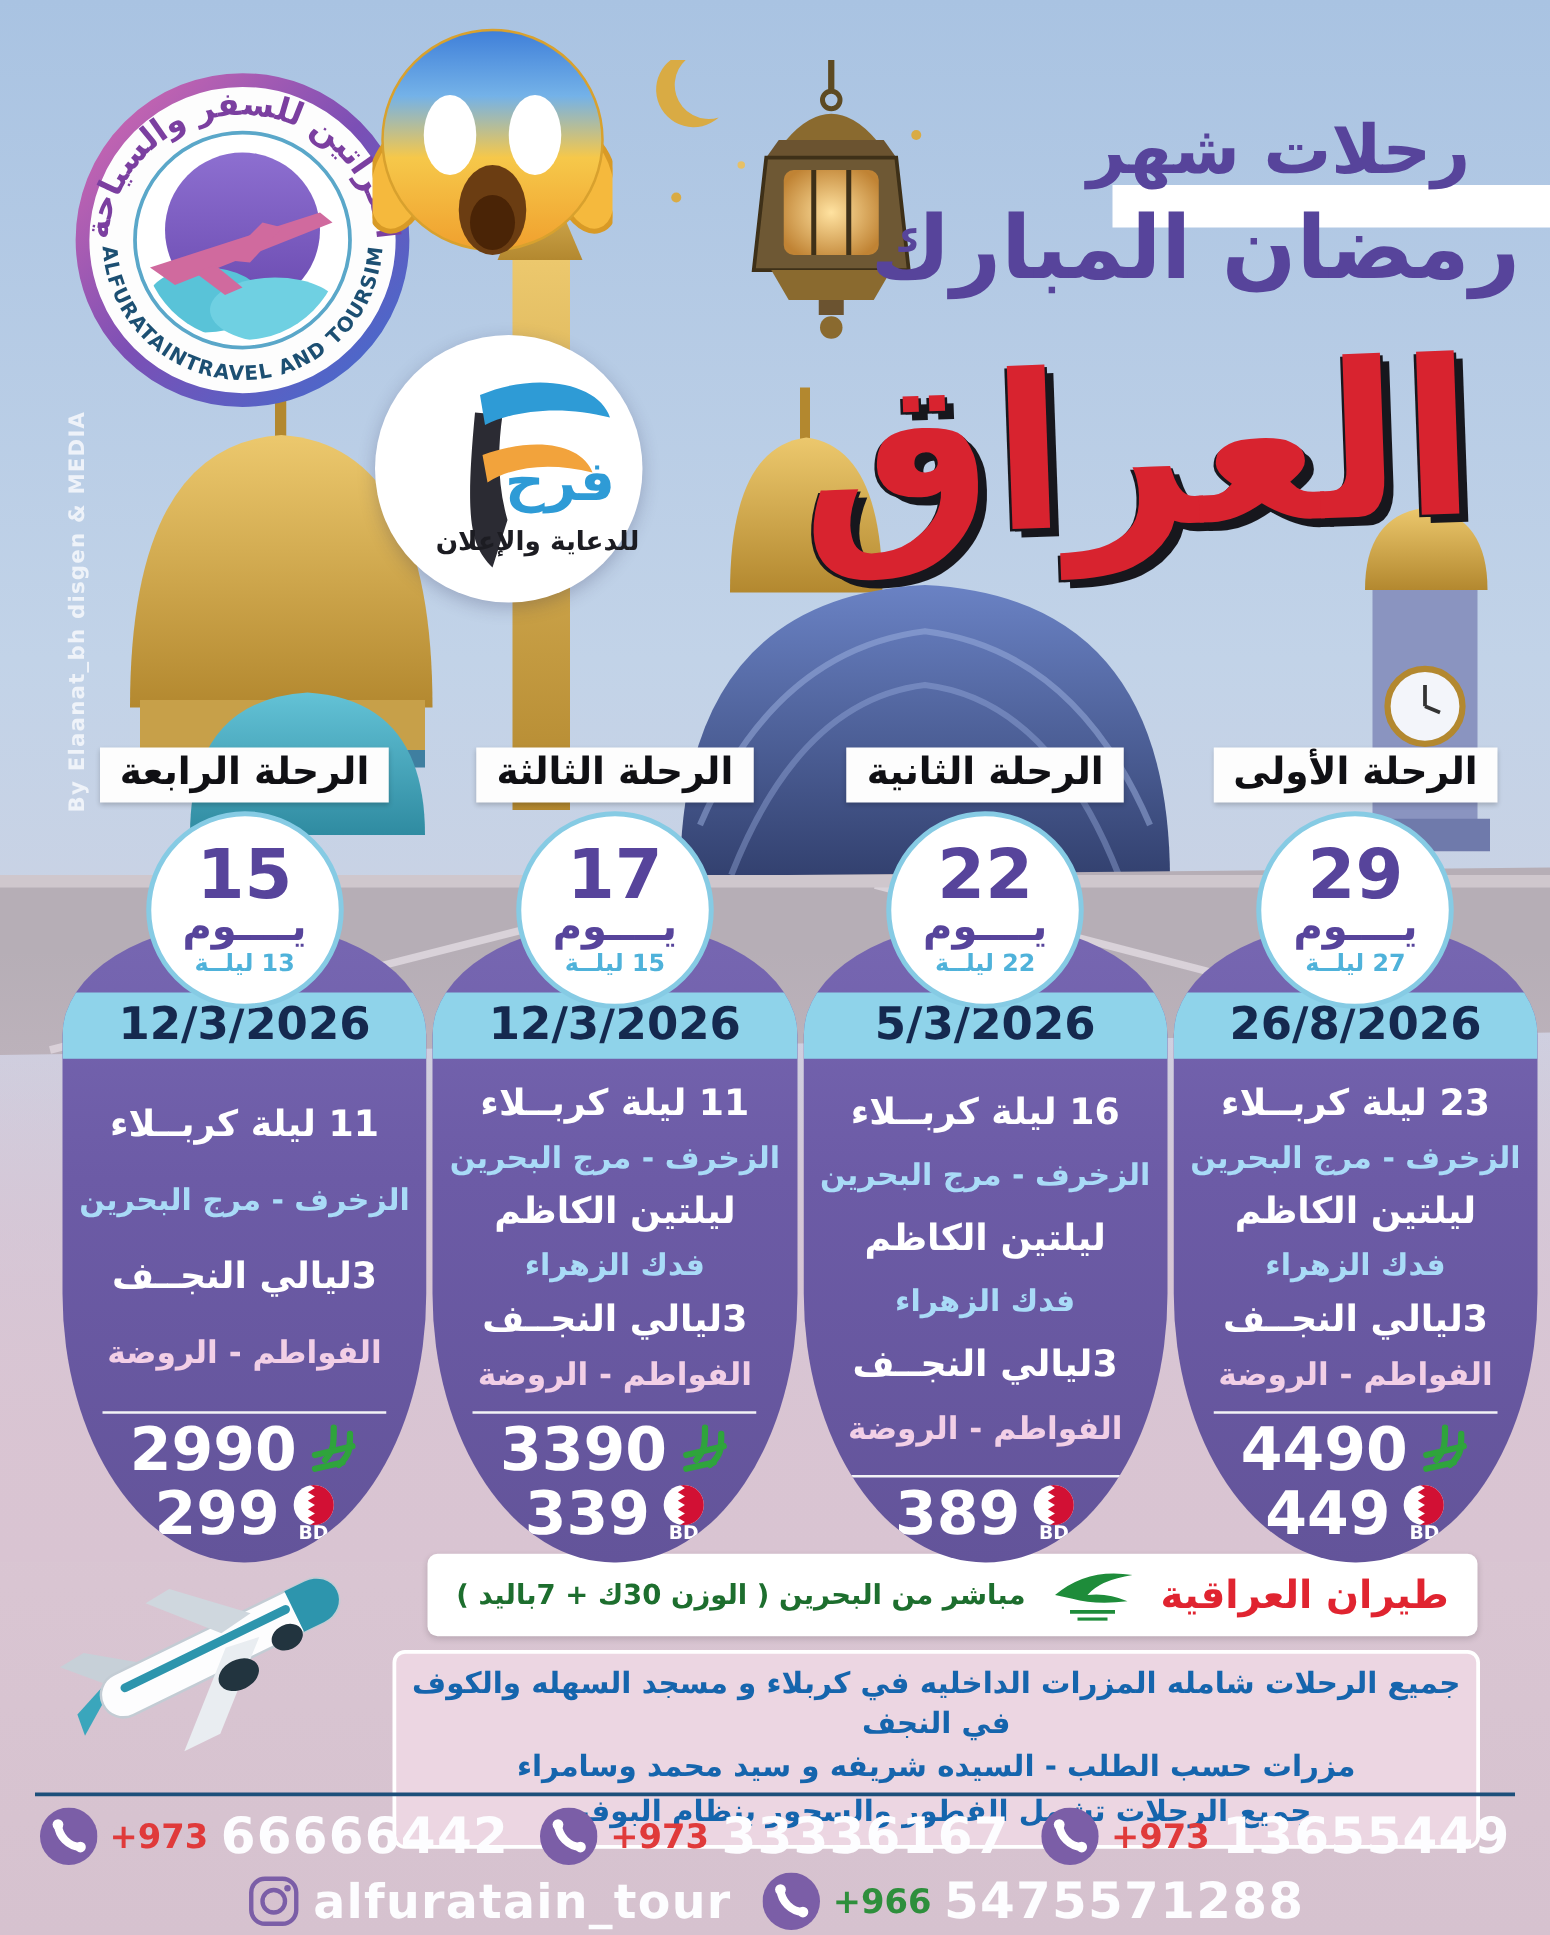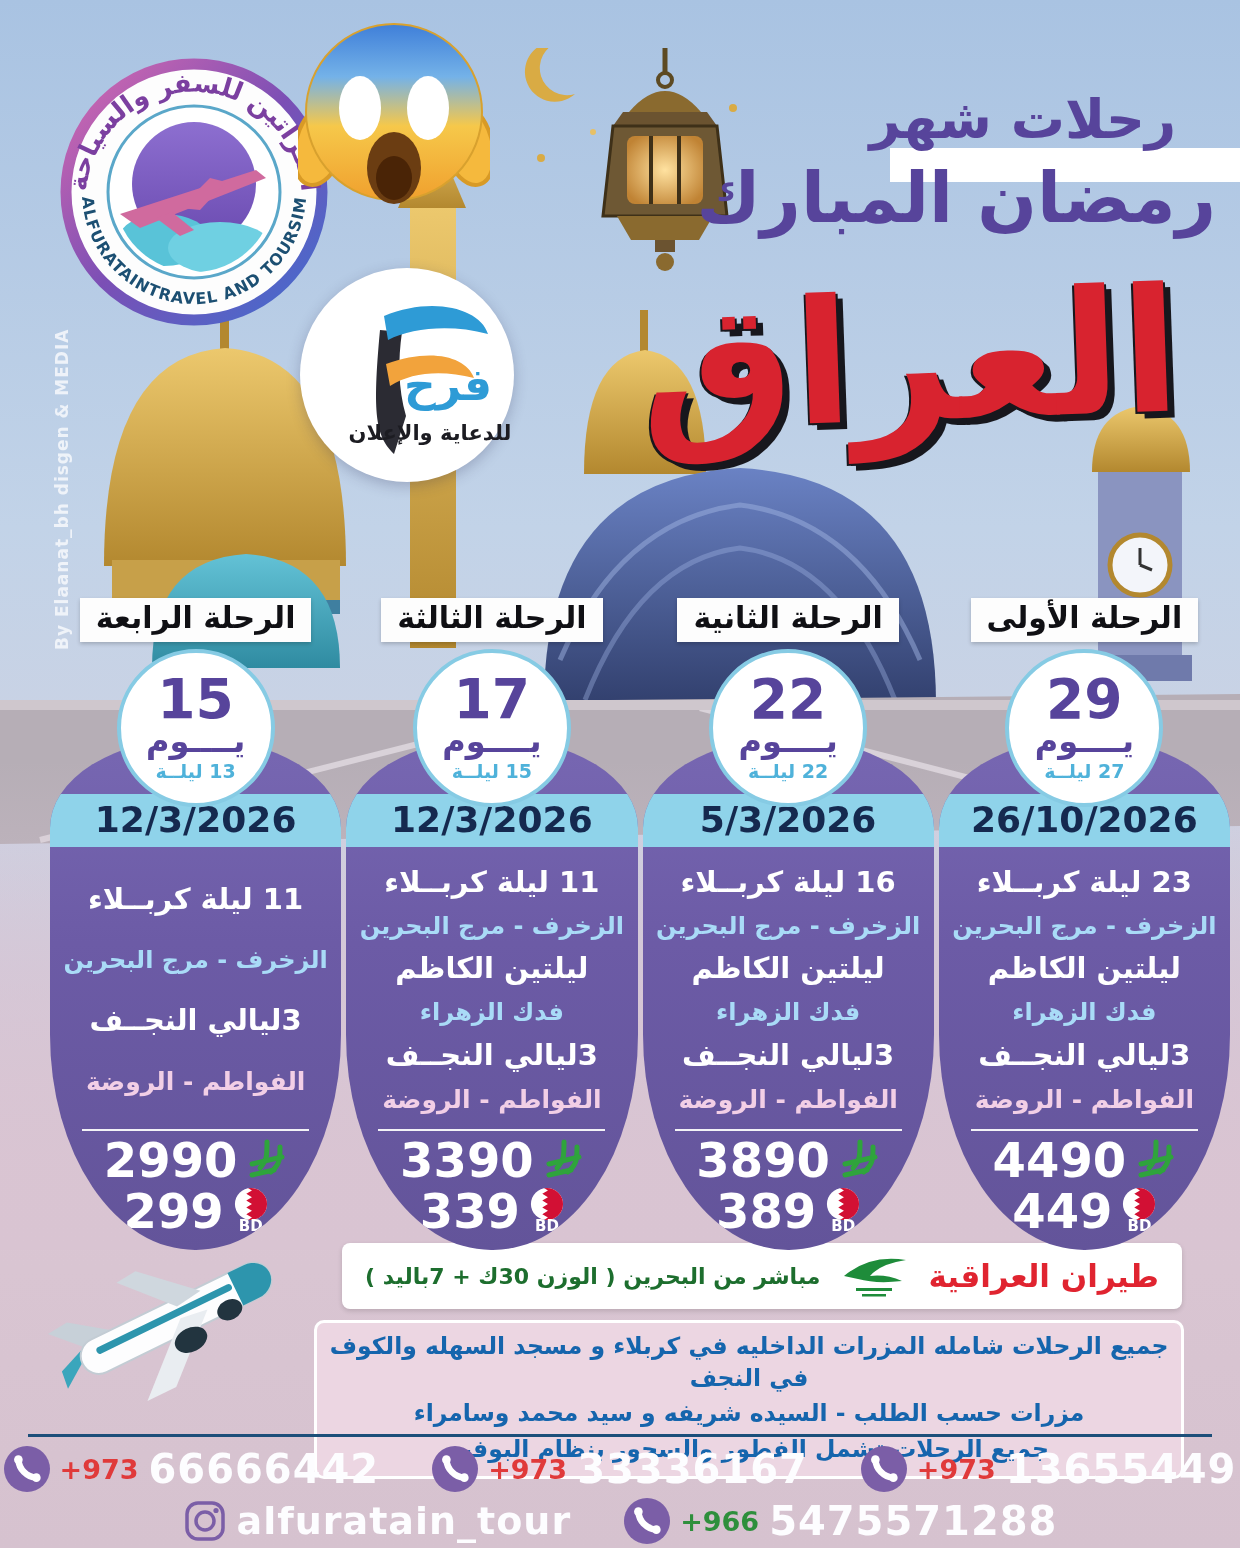--- a/index.html
+++ b/index.html
@@ -54,21 +54,21 @@
   .plane{position:absolute;left:30px;top:1208px;}
   .flight-bar{position:absolute;left:342px;right:58px;top:1243px;height:66px;background:#fff;border-radius:8px;
     display:flex;direction:rtl;align-items:center;justify-content:center;gap:18px;box-shadow:0 2px 5px rgba(0,0,0,.15);}
   .flight-airline{color:#e02430;font-size:31px;font-weight:bold;}
   .flight-route{color:#1d6e2e;font-size:22px;font-weight:bold;}
   .info-box{position:absolute;left:314px;right:56px;top:1320px;background:#ecd6e2;border:3px solid #fff;
     border-radius:10px;padding:8px 10px 10px;display:flex;flex-direction:column;justify-content:flex-start;gap:4px;}
   .note{direction:rtl;text-align:center;color:#1565ad;font-size:23.5px;font-weight:bold;line-height:1.35;}
   .foot-line{position:absolute;left:28px;right:28px;top:1434px;height:3px;background:#1c4f7a;}
   .contacts{position:absolute;left:0;right:0;top:1446px;display:flex;flex-direction:column;gap:6px;}
-  .c-row{display:flex;justify-content:center;align-items:center;gap:53px;}
+  .c-row{display:flex;justify-content:center;align-items:center;gap:25px;}
   .c-item{display:flex;align-items:center;gap:10px;}
   .c-code-red{color:#e03a3a;font-size:27px;font-weight:bold;}
   .c-code-green{color:#2e8f3c;font-size:27px;font-weight:bold;}
   .c-num{color:#fdfdff;font-size:40px;font-weight:bold;letter-spacing:1px;}
   .c-handle{color:#fdfdff;font-size:38px;font-weight:bold;letter-spacing:1px;}
 </style>
 </head>
 <body>
 
 <div class="poster">
@@ -344,31 +344,20 @@
           <div class="ln ln-w">16 ليلة كربــلاء</div>
           <div class="ln ln-b">الزخرف - مرج البحرين</div>
           <div class="ln ln-w">ليلتين الكاظم</div>
           <div class="ln ln-b">فدك الزهراء</div>
           <div class="ln ln-w">3ليالي النجــف</div>
           <div class="ln ln-p">الفواطم - الروضة</div>
         </div>
         <div class="cap-div"></div>
         <div class="price-block">
           <div class="price-row">
-            <span>3890</span>
-            <svg width="40" height="44" viewBox="0 0 40 44">
-              <g stroke="#2fa43c" stroke-width="5" stroke-linecap="round" fill="none">
-                <path d="M20 4 c0 14 0 18 -7 26"></path>
-                  <path d="M33 9 c0 12 0 17 -9 25"></path>
-                <path d="M5 26 l30 -7"></path>
-                  <path d="M5 37 l22 -5"></path>
-              </g>
-            </svg>
-          </div>
-          <div class="price-row">
             <span>389</span>
             <span class="bd-wrap">
               <svg width="34" height="34" viewBox="0 0 36 36">
                 <defs>
                     <clipPath id="bf2">
                       <circle cx="18" cy="18" r="17"></circle>
                     </clipPath>
                   </defs>
                 <g clip-path="url(#bf2)">
                   <rect width="36" height="36" fill="#fff"></rect>
@@ -383,21 +372,21 @@
     </div>
 
     <div class="trip">
       <div class="trip-title" dir="rtl">الرحلة الأولى</div>
       <div class="trip-circle">
         <span class="trip-days">29</span>
         <span class="trip-days-label">يــــوم</span>
         <span class="trip-nights" dir="rtl">27 ليلــة</span>
       </div>
       <div class="capsule">
-        <div class="date-bar">26/10/2026</div>
+        <div class="date-bar">26/8/2026</div>
         <div class="lines">
           <div class="ln ln-w">23 ليلة كربــلاء</div>
           <div class="ln ln-b">الزخرف - مرج البحرين</div>
           <div class="ln ln-w">ليلتين الكاظم</div>
           <div class="ln ln-b">فدك الزهراء</div>
           <div class="ln ln-w">3ليالي النجــف</div>
           <div class="ln ln-p">الفواطم - الروضة</div>
         </div>
         <div class="cap-div"></div>
         <div class="price-block">

